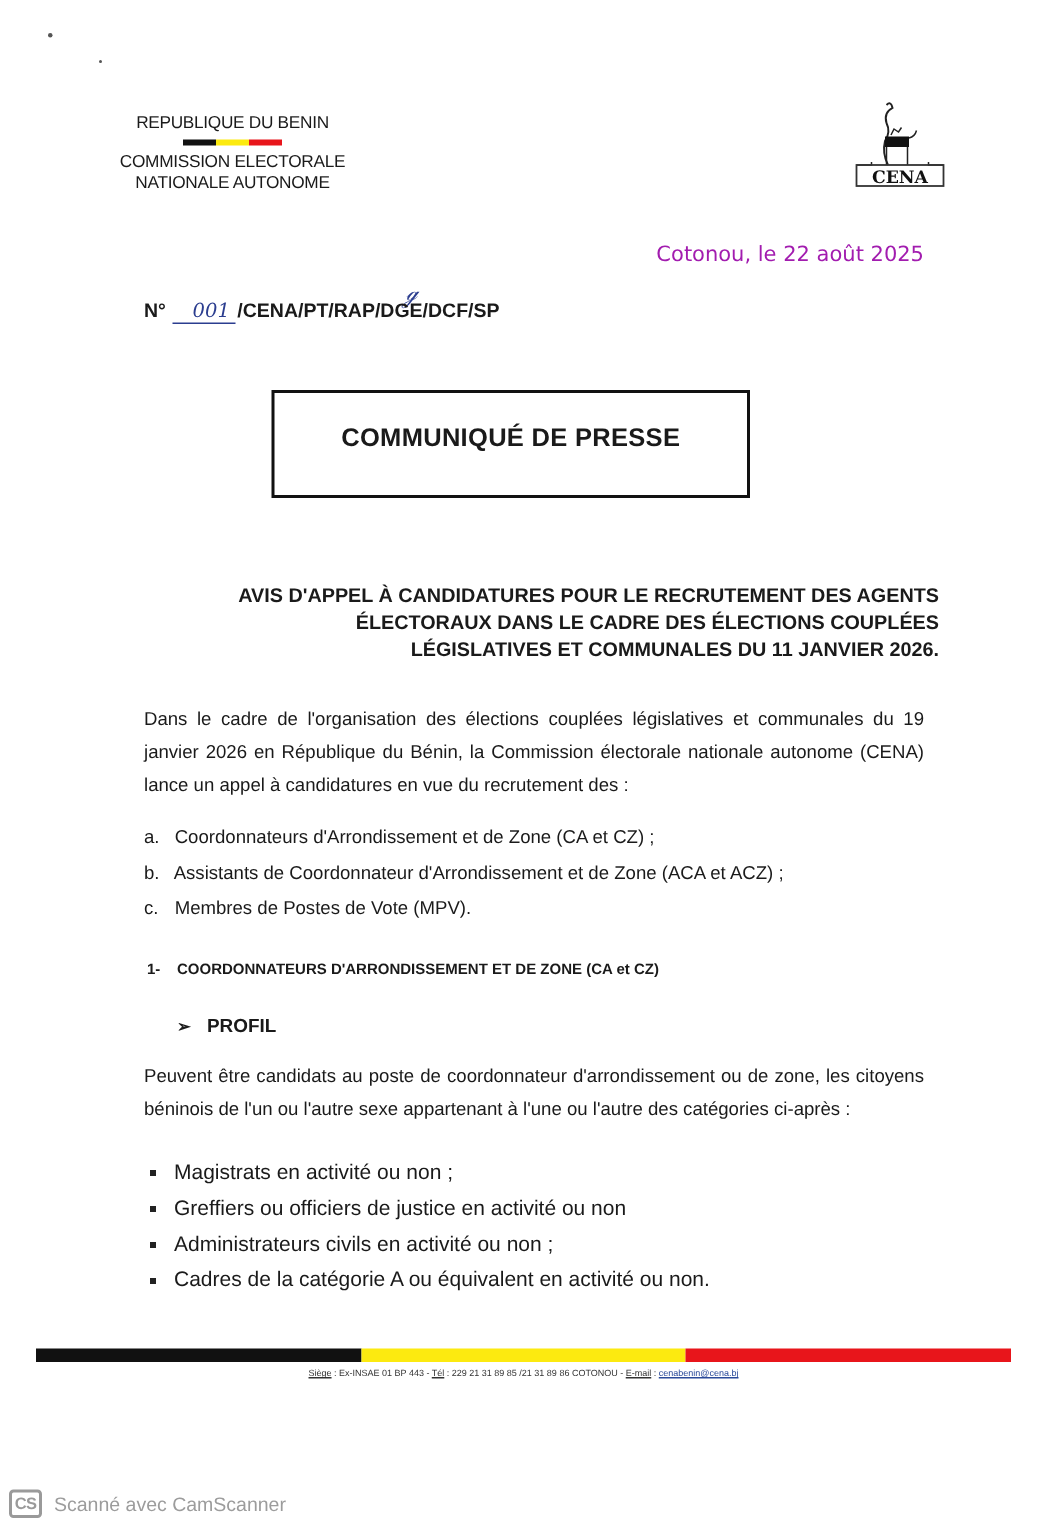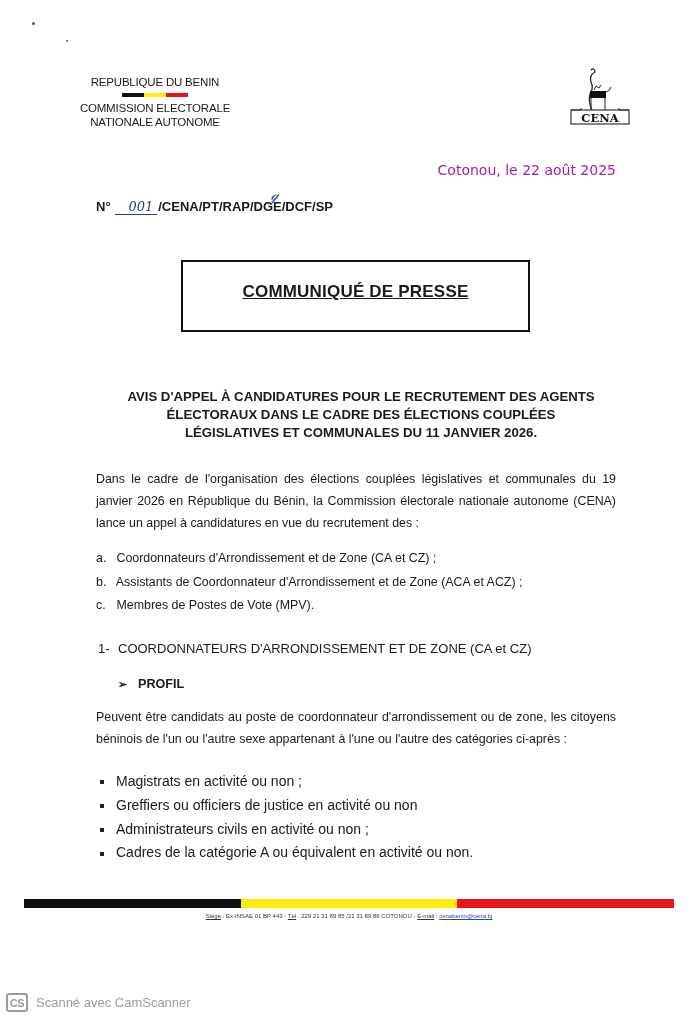--- a/index.html
+++ b/index.html
@@ -11,27 +11,27 @@
   .hdr-left .rep { font-size:11.5px; letter-spacing:-0.2px; }
   .flagbar { margin:5px auto 4px; width:66px; height:4px; display:flex; }
   .flagbar span { flex:1; }
   .hdr-left .com { font-size:11.5px; line-height:14px; letter-spacing:-0.2px; }
   .logo { left:565px; top:66px; width:70px; height:62px; }
   .date { right:82px; top:162px; font-size:14px; font-family:"DejaVu Sans", sans-serif; color:#a21caf; }
   .refno { left:96px; top:199px; font-size:13px; font-weight:bold; }
   .refno .num { display:inline-block; color:#2b3d8f; font-family:"DejaVu Serif", serif; font-style:italic; font-weight:normal;
                 border-bottom:1.5px solid #2b3d8f; padding:0 4px; margin:0 1px; min-width:34px; text-align:right; }
   .paraph { left:270px; top:185px; color:#2b3d8f; font-style:italic; font-size:14px; font-family:"DejaVu Serif", serif; }
-  .titlebox { left:181px; top:260px; width:349px; height:72px; border:2.5px solid #111; box-sizing:border-box;text-decoration:underline; }
+  .titlebox { left:181px; top:260px; width:319px; height:72px; border:2.5px solid #111; box-sizing:border-box; }
   .titlebox div { text-align:center; margin-top:20px; font-weight:bold; font-size:17px; letter-spacing:0.2px; }
-  .heading { left:96px; top:388px; width:530px; text-align:center; font-weight:bold; font-size:13.2px; line-height:18px; }
+  .heading { left:96px; top:388px; width:530px; text-align:right; font-weight:bold; font-size:13.2px; line-height:18px; }
   .para { left:96px; width:520px; font-size:12.4px; line-height:22px; text-align:justify; }
   .list-abc { left:96px; top:547px; font-size:12.4px; line-height:23.5px; }
   .list-abc .lbl { display:inline-block; width:17px; }
-  .section { left:98px; top:641px; font-weight:normal; font-size:13px; }
+  .section { left:98px; top:641px; font-weight:bold; font-size:10px; }
   .section .n { display:inline-block; width:20px; }
   .profil { left:118px; top:677px; font-weight:bold; font-size:12.6px; }
   .profil .arr { display:inline-block; width:20px; font-size:11px; }
   .bullets { left:96px; top:770px; font-size:14px; line-height:23.8px; }
   .bullets .b { display:inline-block; width:20px; }
   .bullets .b i { display:inline-block; width:4px; height:4px; background:#222; vertical-align:middle; margin-left:4px; }
   .footer-bar { left:24px; top:899px; width:650px; height:9px; display:flex; }
   .footer-bar span { flex:1; }
   .footer-addr { left:0; width:698px; top:913px; text-align:center; font-size:6px; color:#333; }
   .footer-addr u { text-decoration:underline; }

